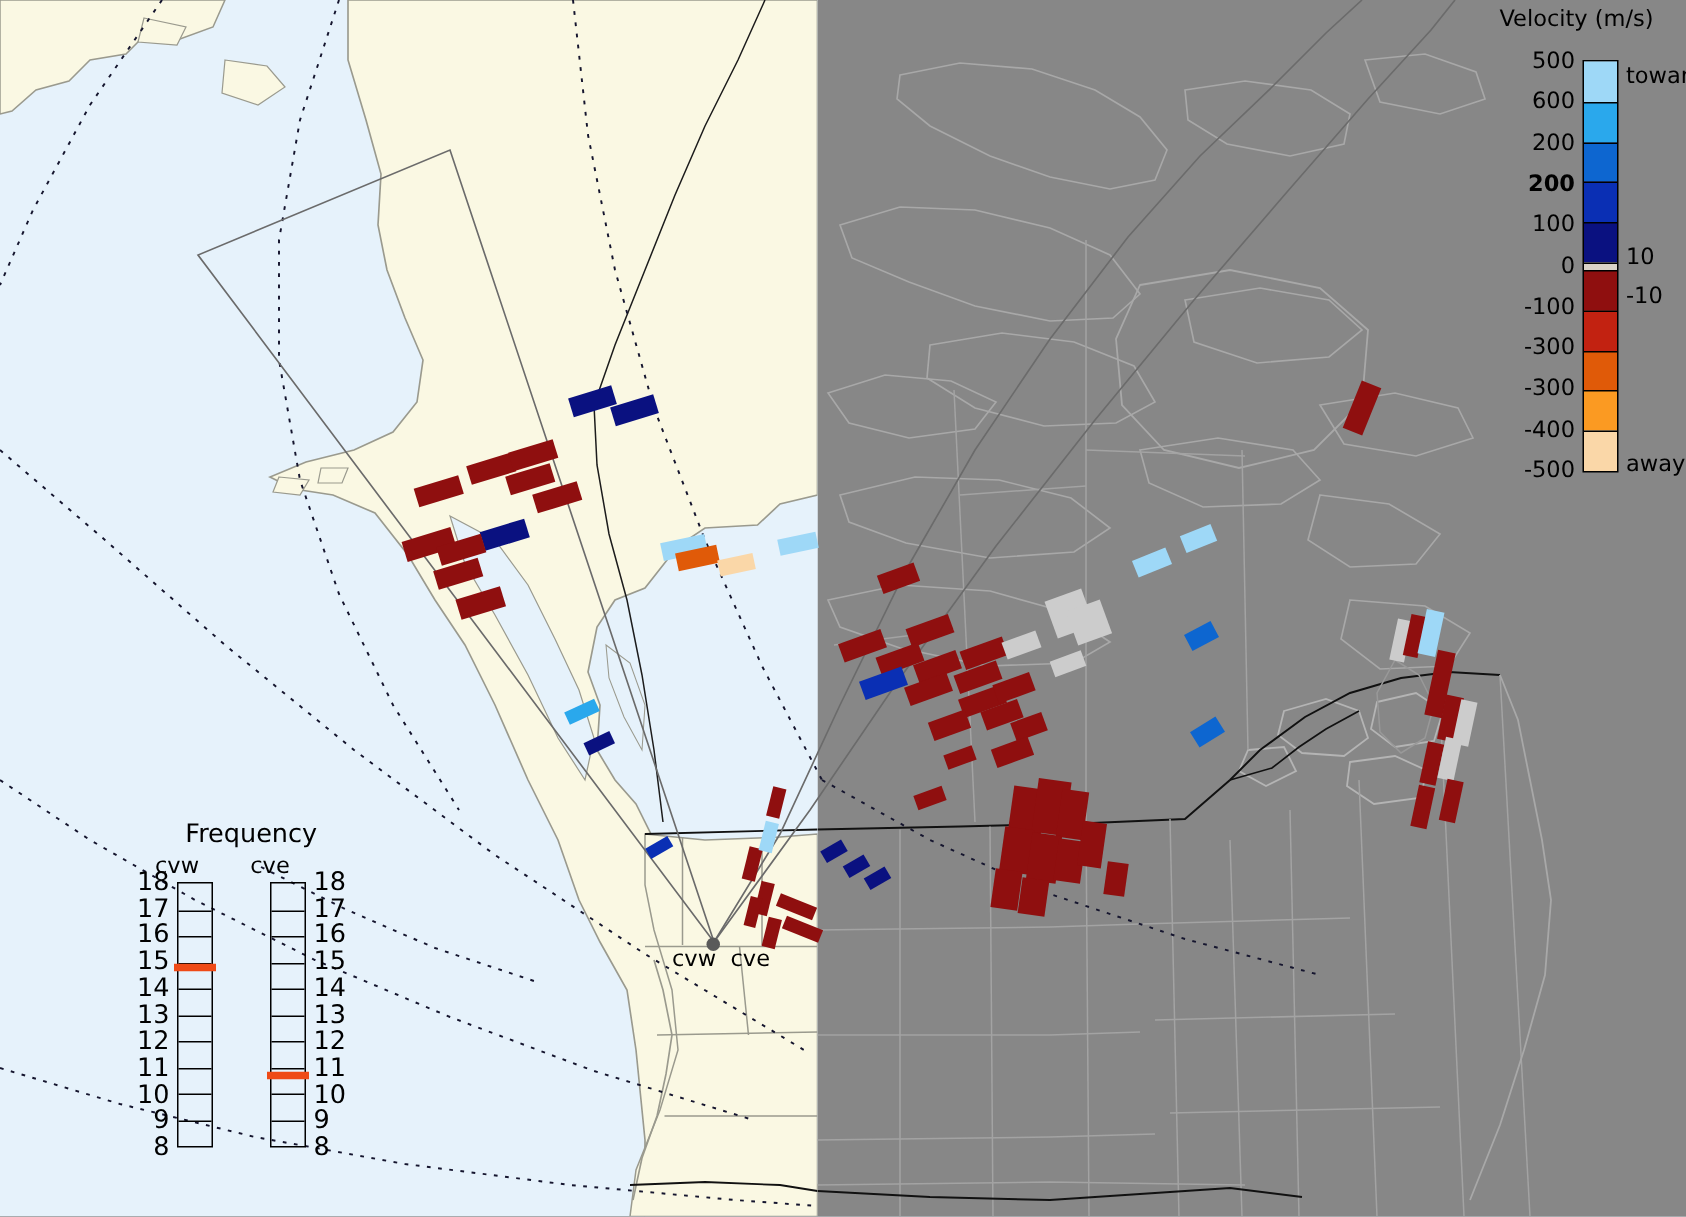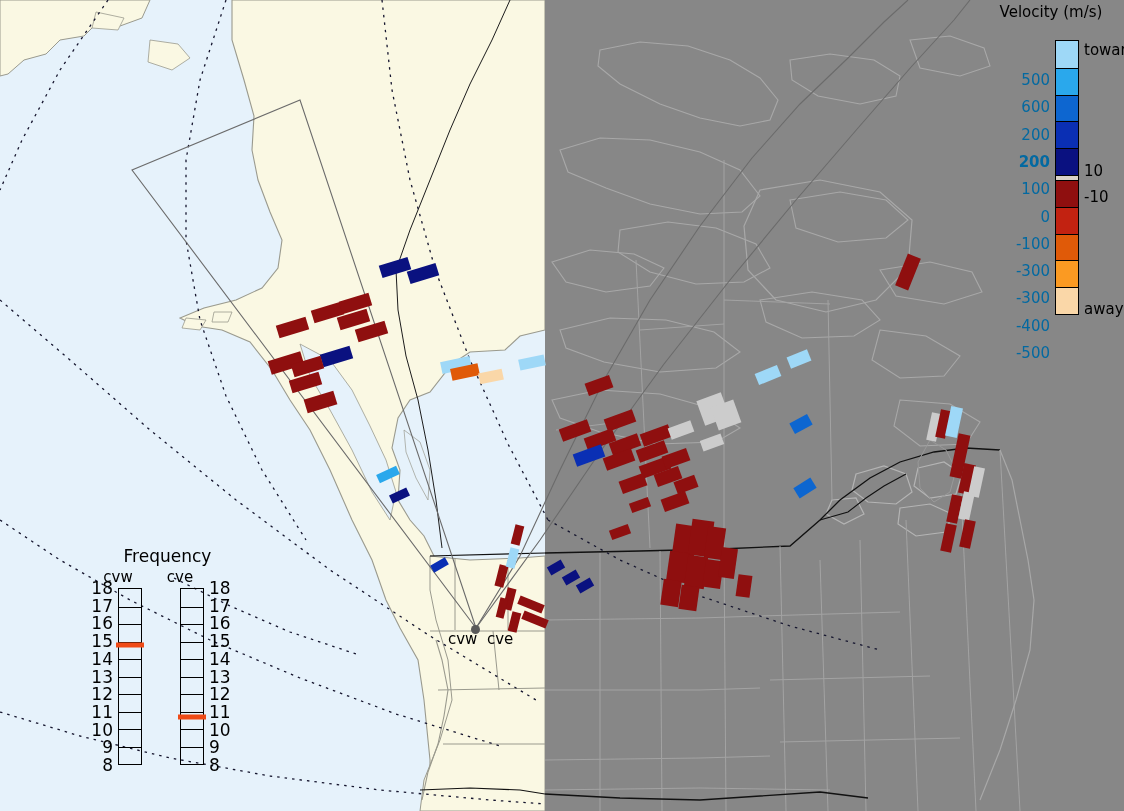--- a/index.html
+++ b/index.html
@@ -11,21 +11,21 @@
   .ocean-day{background:#e6f2fb;}
 
   
   #timestamp{position:absolute;left:6px;top:2px;color:#000;font-size:15px;line-height:16px;white-space:pre;letter-spacing:.1px;}
   #timestamp div{margin:0;padding:0;}
 
   
   #cbar-wrap{position:absolute;left:970px;top:0px;width:154px;height:340px;}
   #cbar-title{position:absolute;left:8px;top:3px;width:146px;text-align:center;color:#000;font-size:15px;}
   #cbar-ticks{position:absolute;left:0px;top:24px;width:80px;height:300px;}
-  #cbar-ticks .tk{position:absolute;right:0;width:80px;text-align:right;font-size:15px;color:#0369a1;transform:translateY(-50%);margin-top:40px;}
+  #cbar-ticks .tk{position:absolute;right:0;width:80px;text-align:right;font-size:15px;color:#000000;transform:translateY(-50%);}
   #cbar-box{position:absolute;left:85px;top:40px;width:22px;height:273px;border:1px solid #000;box-sizing:content-box;}
   #cbar-box .band{width:100%;box-sizing:border-box;}
   #cbar-box .band + .band{border-top:1px solid #000;}
   #cbar-side{position:absolute;left:112px;top:24px;width:60px;height:300px;}
   #cbar-side .sd{position:absolute;left:2px;font-size:15px;color:#000;transform:translateY(-50%);white-space:nowrap;}
 
   
   #freq{position:absolute;left:85px;top:546px;width:165px;height:232px;}
   #freq-title{position:absolute;left:0;top:0;width:165px;text-align:center;font-size:17px;color:#000;}
   .fcol{position:absolute;top:22px;}

